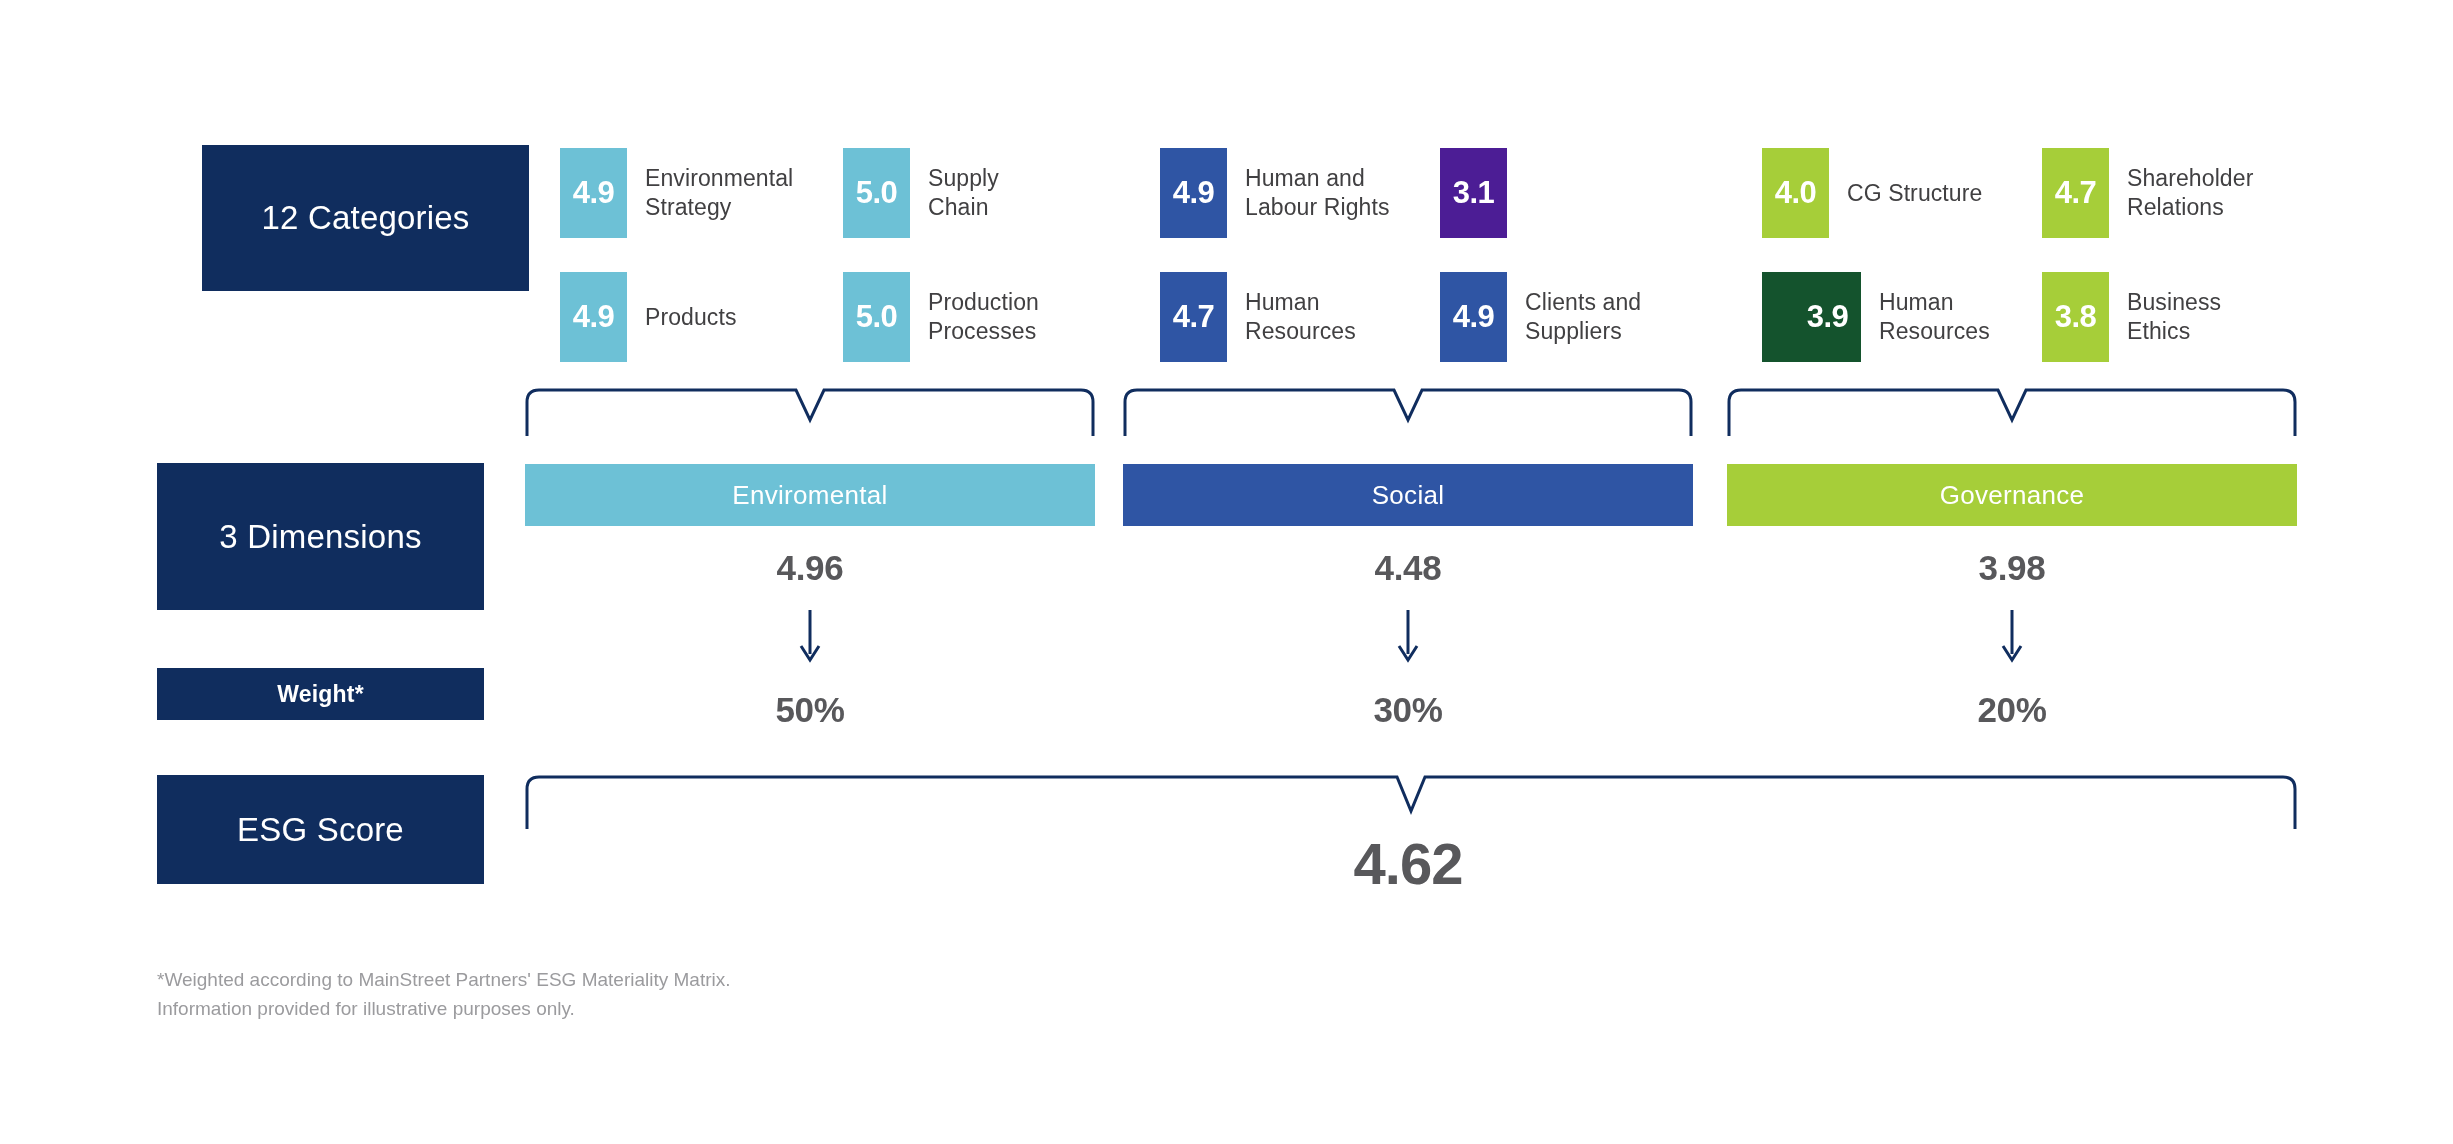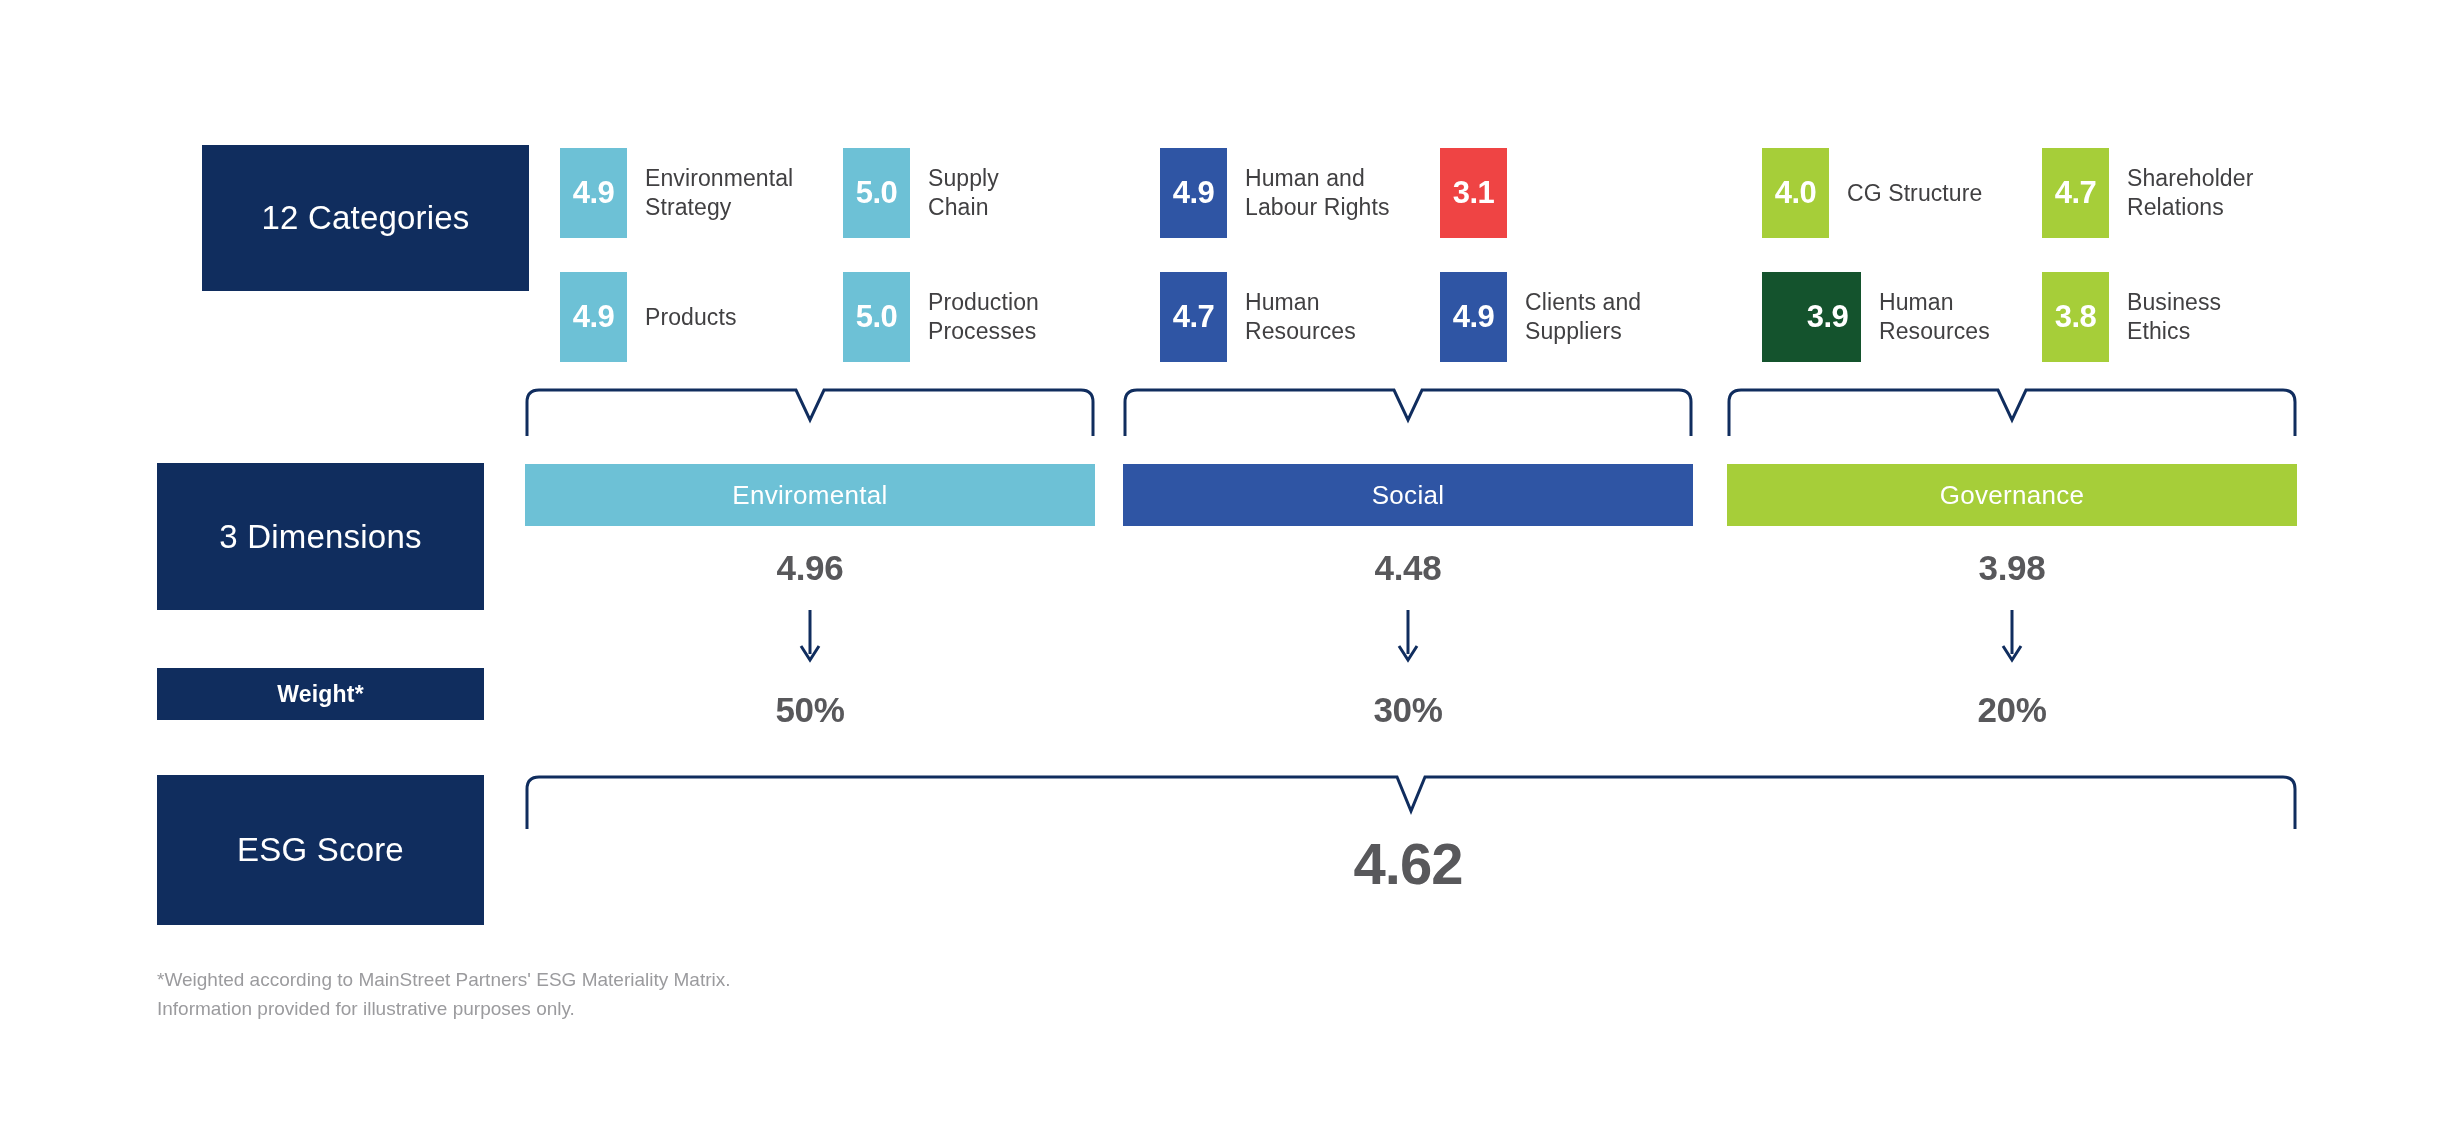--- a/index.html
+++ b/index.html
@@ -47,21 +47,21 @@
     font-size: 33px;
   }
   #label-weight {
     left: 157px; top: 668px;
     width: 327px; height: 52px;
     font-size: 23px;
     font-weight: 700;
   }
   #label-esg {
     left: 157px; top: 775px;
-    width: 327px; height: 150px;
+    width: 327px; height: 109px;
     font-size: 33px;
     text-align: center;
   }
 
   
   .cat-item {
     position: absolute;
     display: flex;
     align-items: stretch;
   }
@@ -182,21 +182,21 @@
     <div class="cat-name">Production
 Processes</div>
   </div>
 
   <div class="cat-item" style="left:1160px; top:148px;">
     <div class="cat-score" style="background:#2f55a4;">4.9</div>
     <div class="cat-name">Human and
 Labour Rights</div>
   </div>
   <div class="cat-item" style="left:1440px; top:148px;">
-    <div class="cat-score" style="background:#ef4444;">3.1</div>
+    <div class="cat-score" style="background:#4c1d95;">3.1</div>
   </div>
   <div class="cat-item" style="left:1160px; top:272px;">
     <div class="cat-score" style="background:#2f55a4;">4.7</div>
     <div class="cat-name">Human
 Resources</div>
   </div>
   <div class="cat-item" style="left:1440px; top:272px;">
     <div class="cat-score" style="background:#2f55a4;">4.9</div>
     <div class="cat-name">Clients and
 Suppliers</div>

